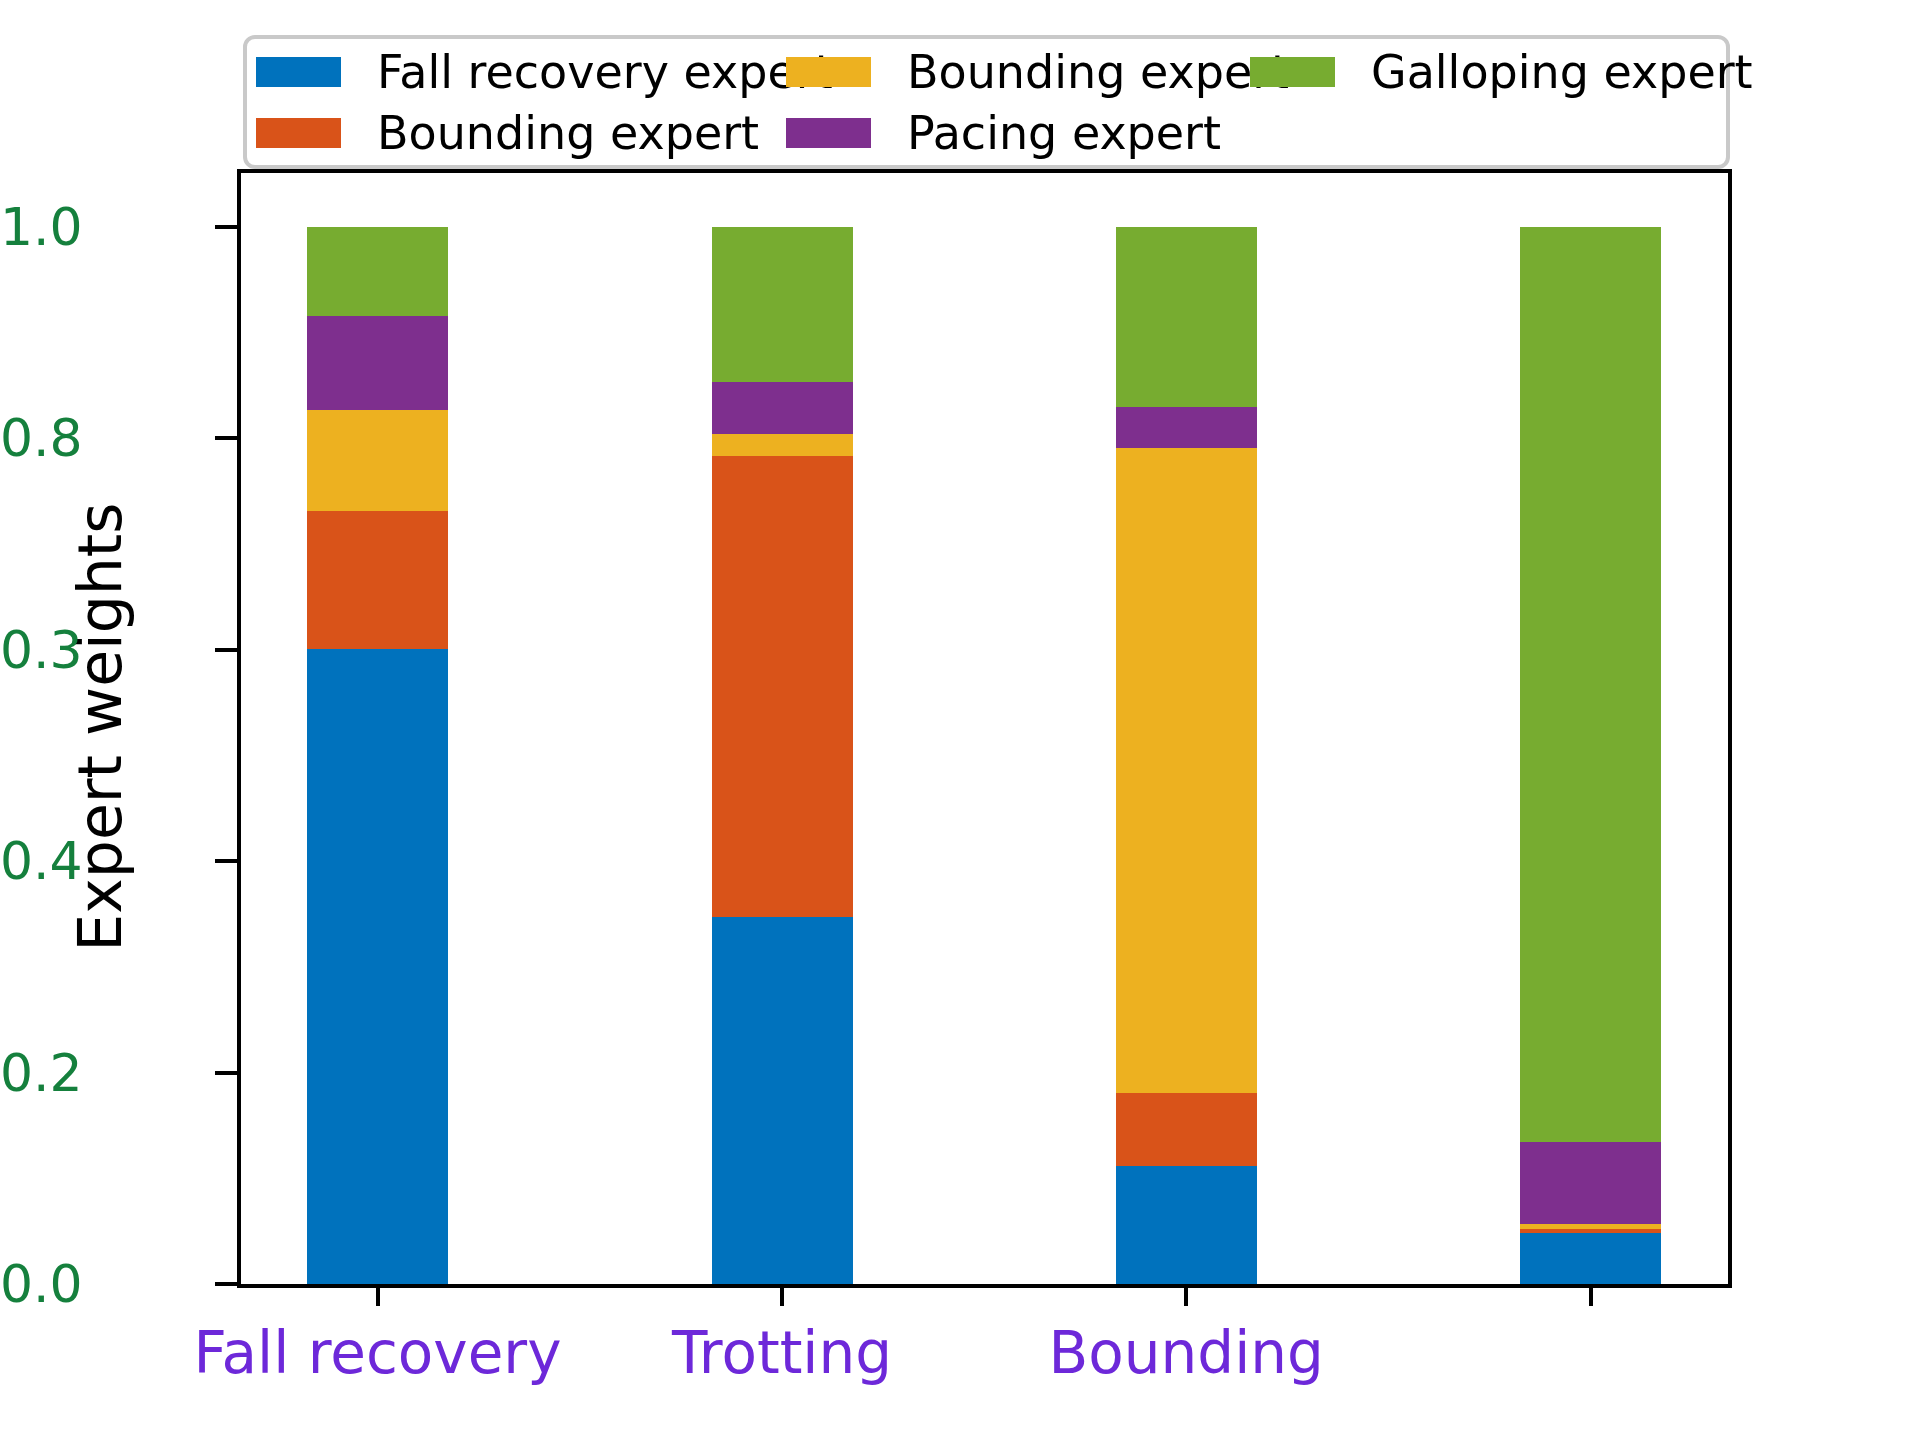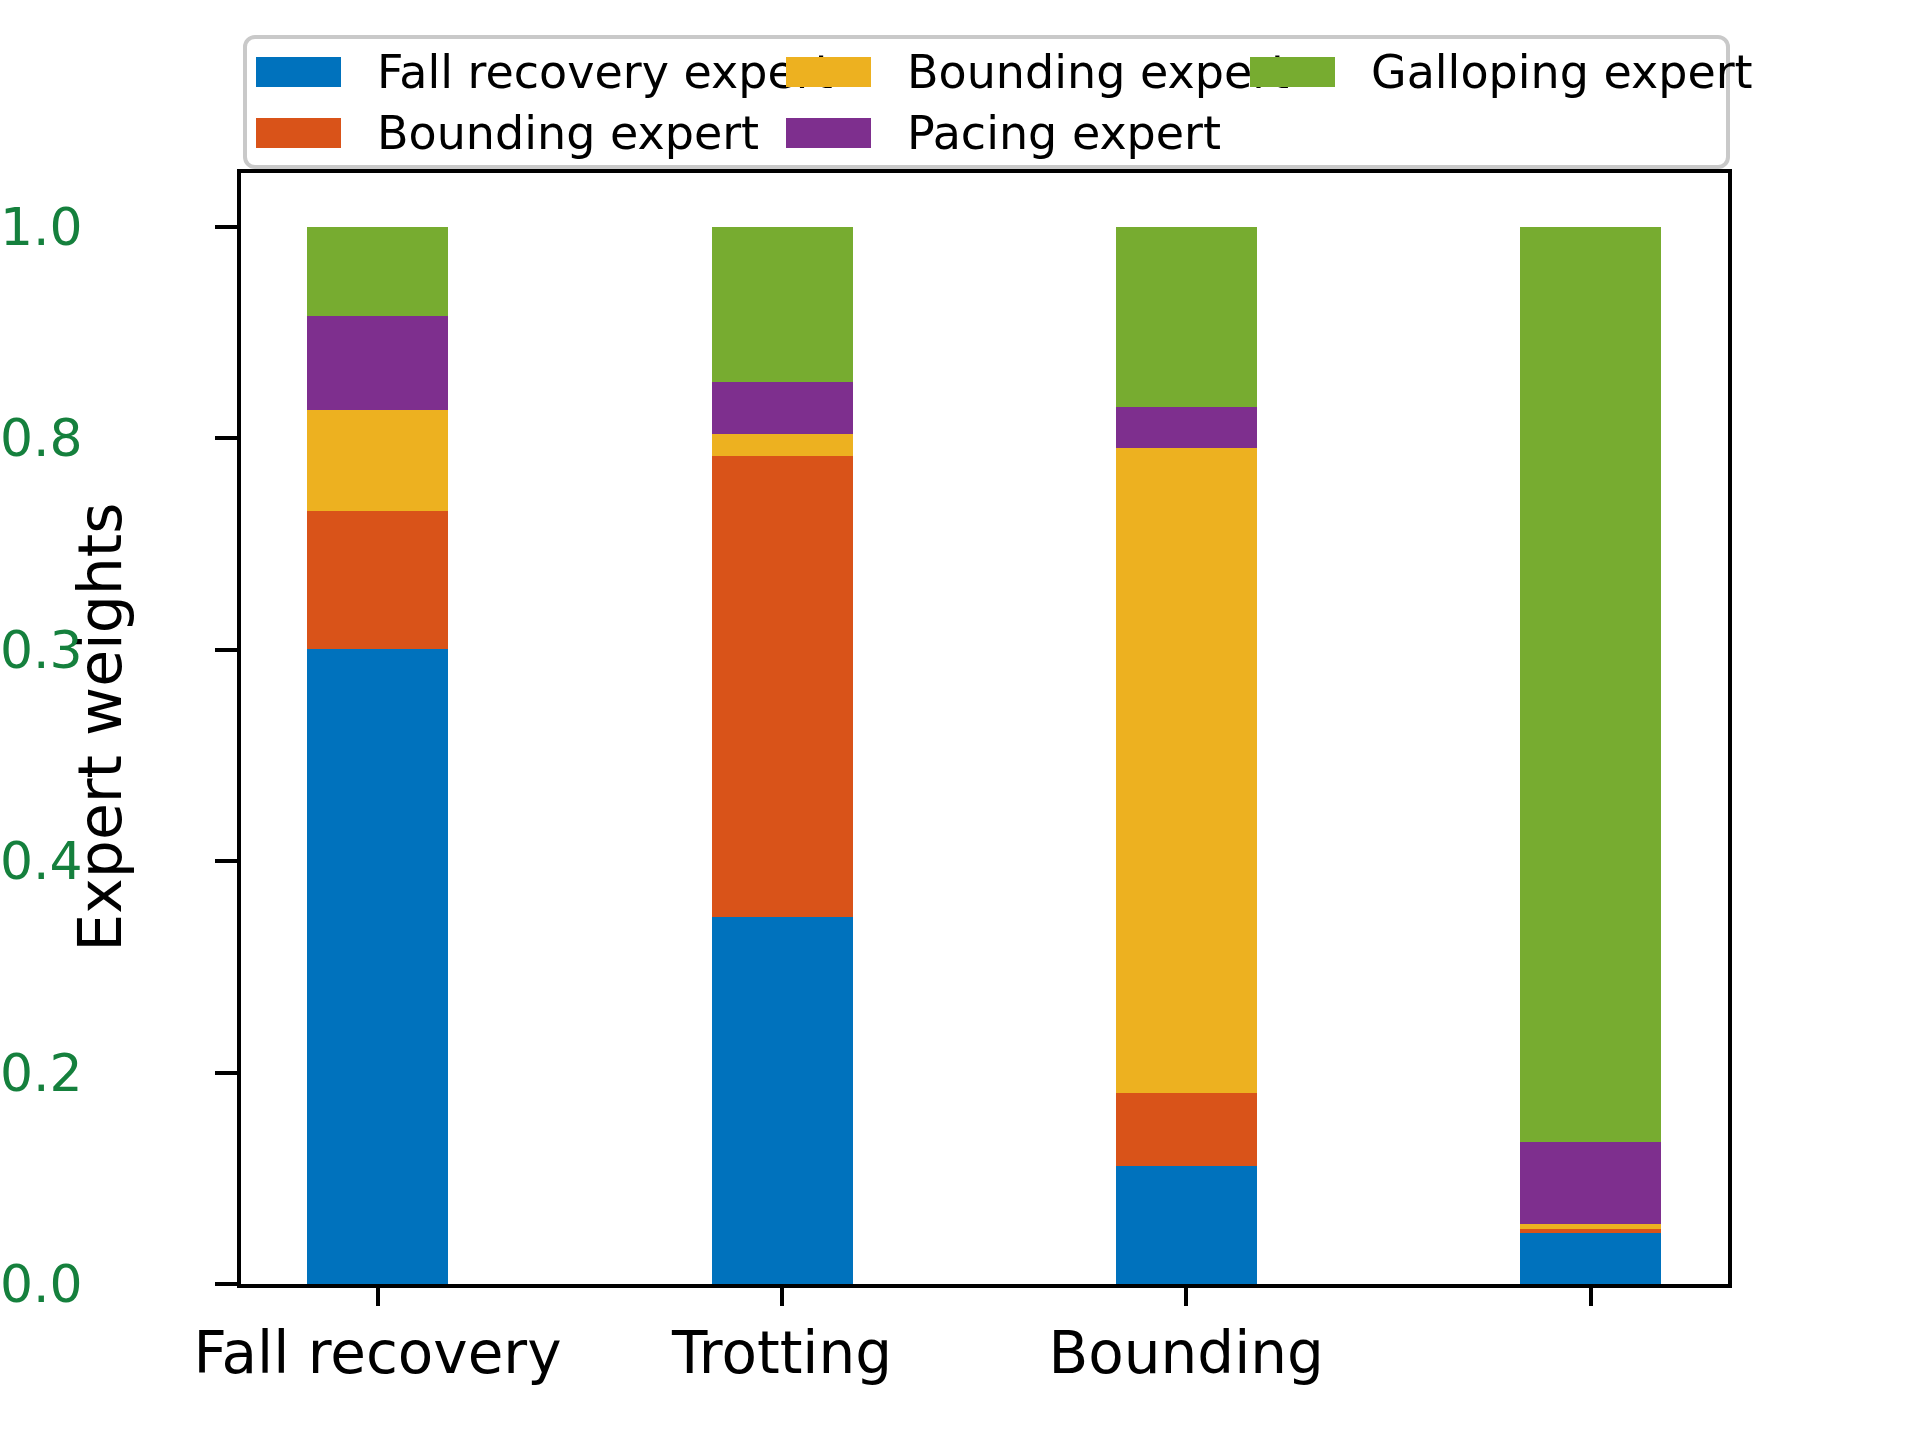--- a/index.html
+++ b/index.html
@@ -56,21 +56,21 @@
     line-height: 60px;
     height: 60px;
     color: #15803d;
     white-space: nowrap;
   }
   .xtick-label {
     position: absolute;
     transform: translateX(-50%);
     font-size: 58px;
     line-height: 70px;
-    color: #000000;
+    color: #6d28d9;
     white-space: nowrap;
   }
   
   #ylabel {
     position: absolute;
     left: 100px;
     top: 727px;
     transform: translate(-50%, -50%) rotate(-90deg);
     font-size: 60px;
     color: #000000;

